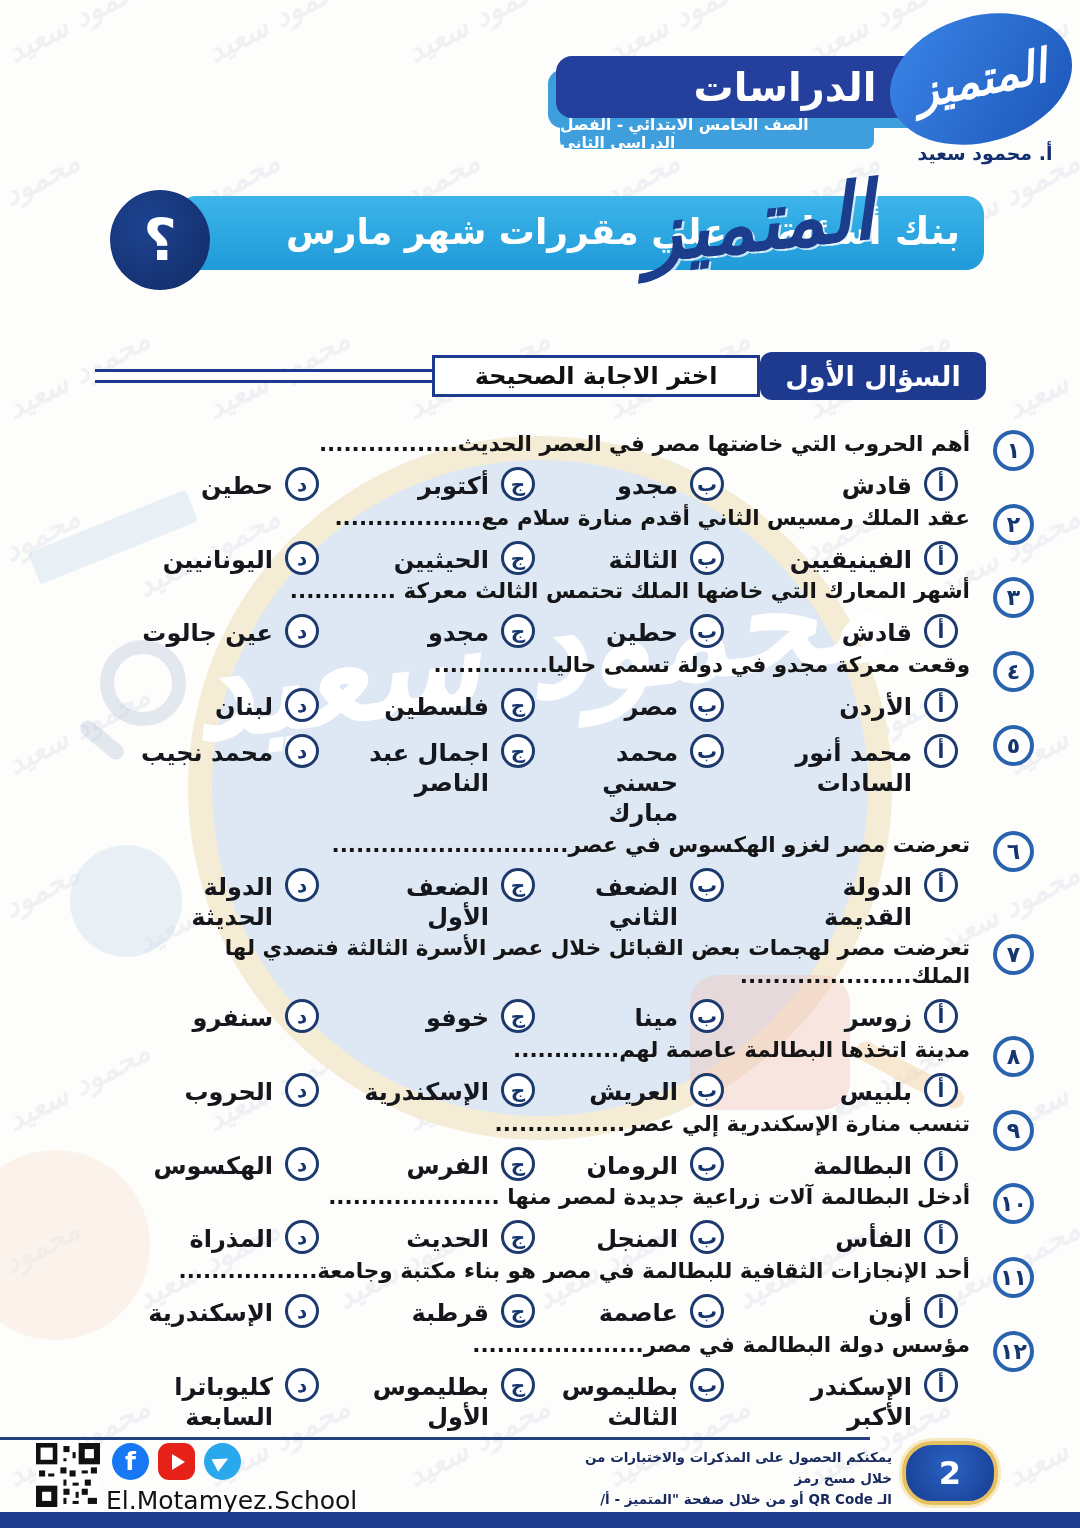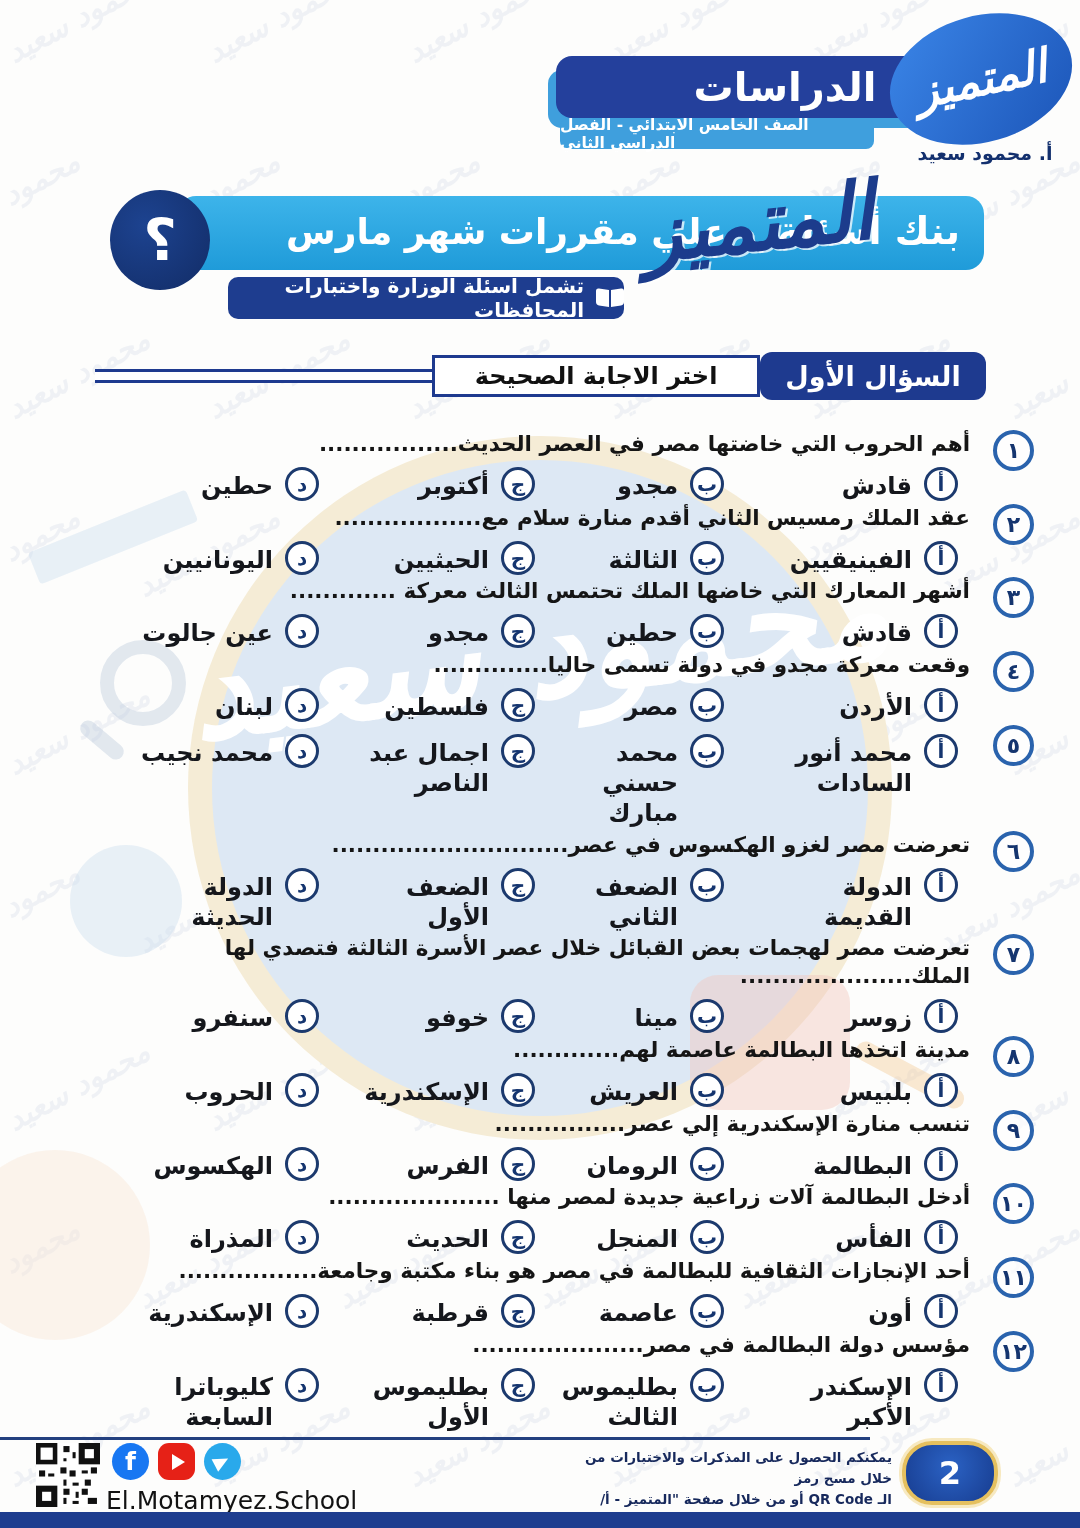--- a/index.html
+++ b/index.html
@@ -182,24 +182,20 @@
   <div class="teacher-name">أ. محمود سعيد</div>
 
   <div class="blue-bar">
     <span class="t-right">بنك أسئلة</span>
     <span class="t-left">علي مقررات شهر مارس</span>
   </div>
   <div class="script-logo">المتميز</div>
   <div class="qmark">
     <span>؟</span>
   </div>
-  <div class="subtitle-bar">
-    <span class="book-icon"></span>
-    <span>تشمل اسئلة الوزارة واختبارات المحافظات</span>
-  </div>
 
   <div class="section-row">
     <div class="section-tab">السؤال الأول</div>
     <div class="instruction-box">اختر الاجابة الصحيحة</div>
     <div class="tail-line"></div>
   </div>
 
   <main class="questions" id="questions">
     <div class="question">
       <div class="q-num">١</div>

